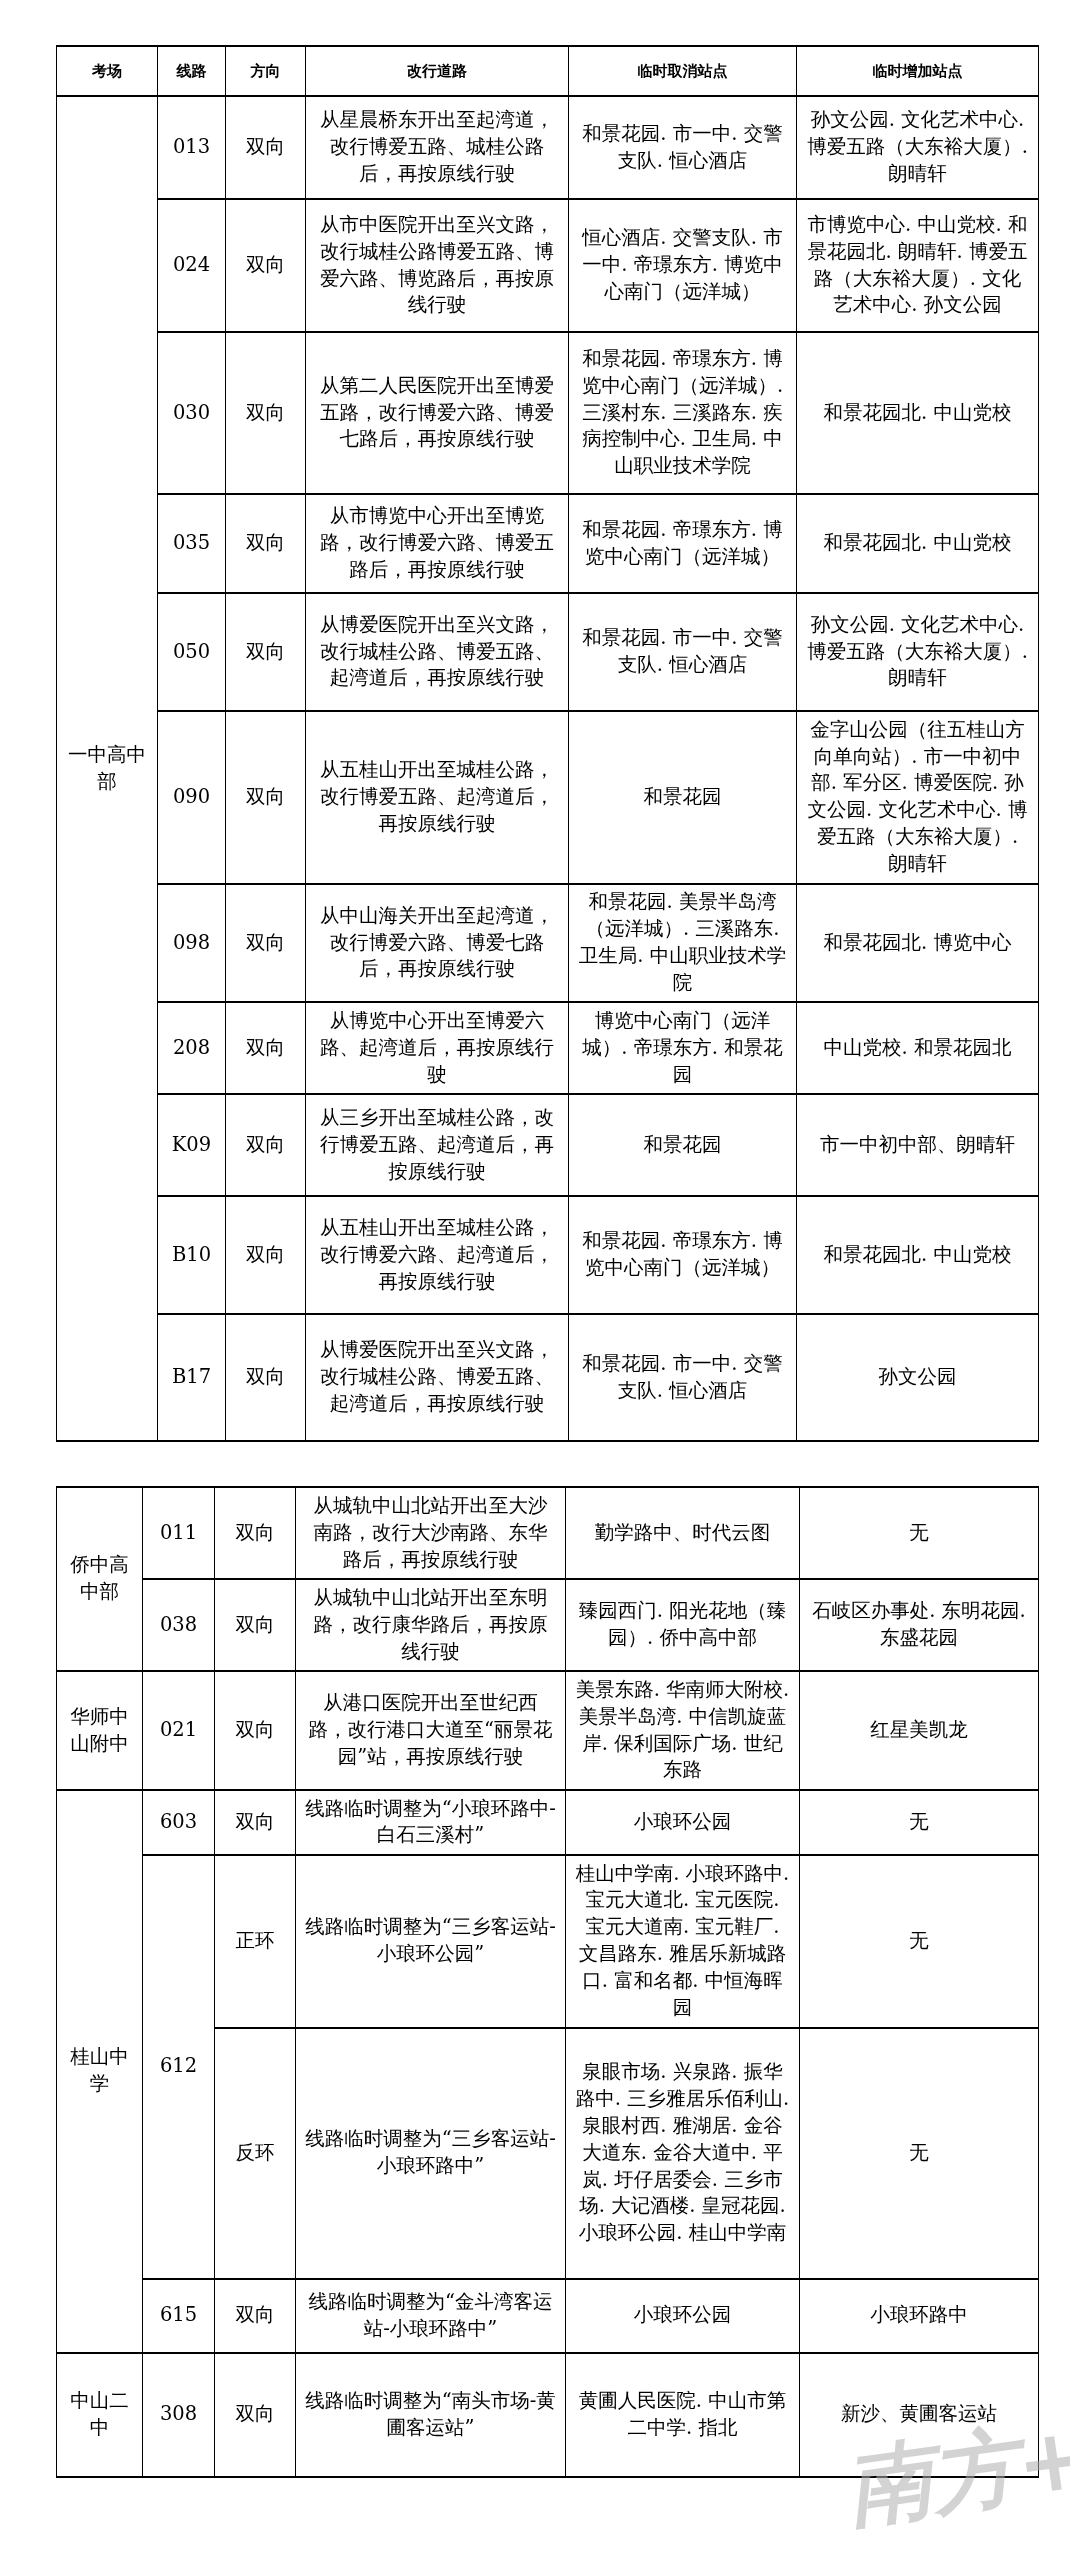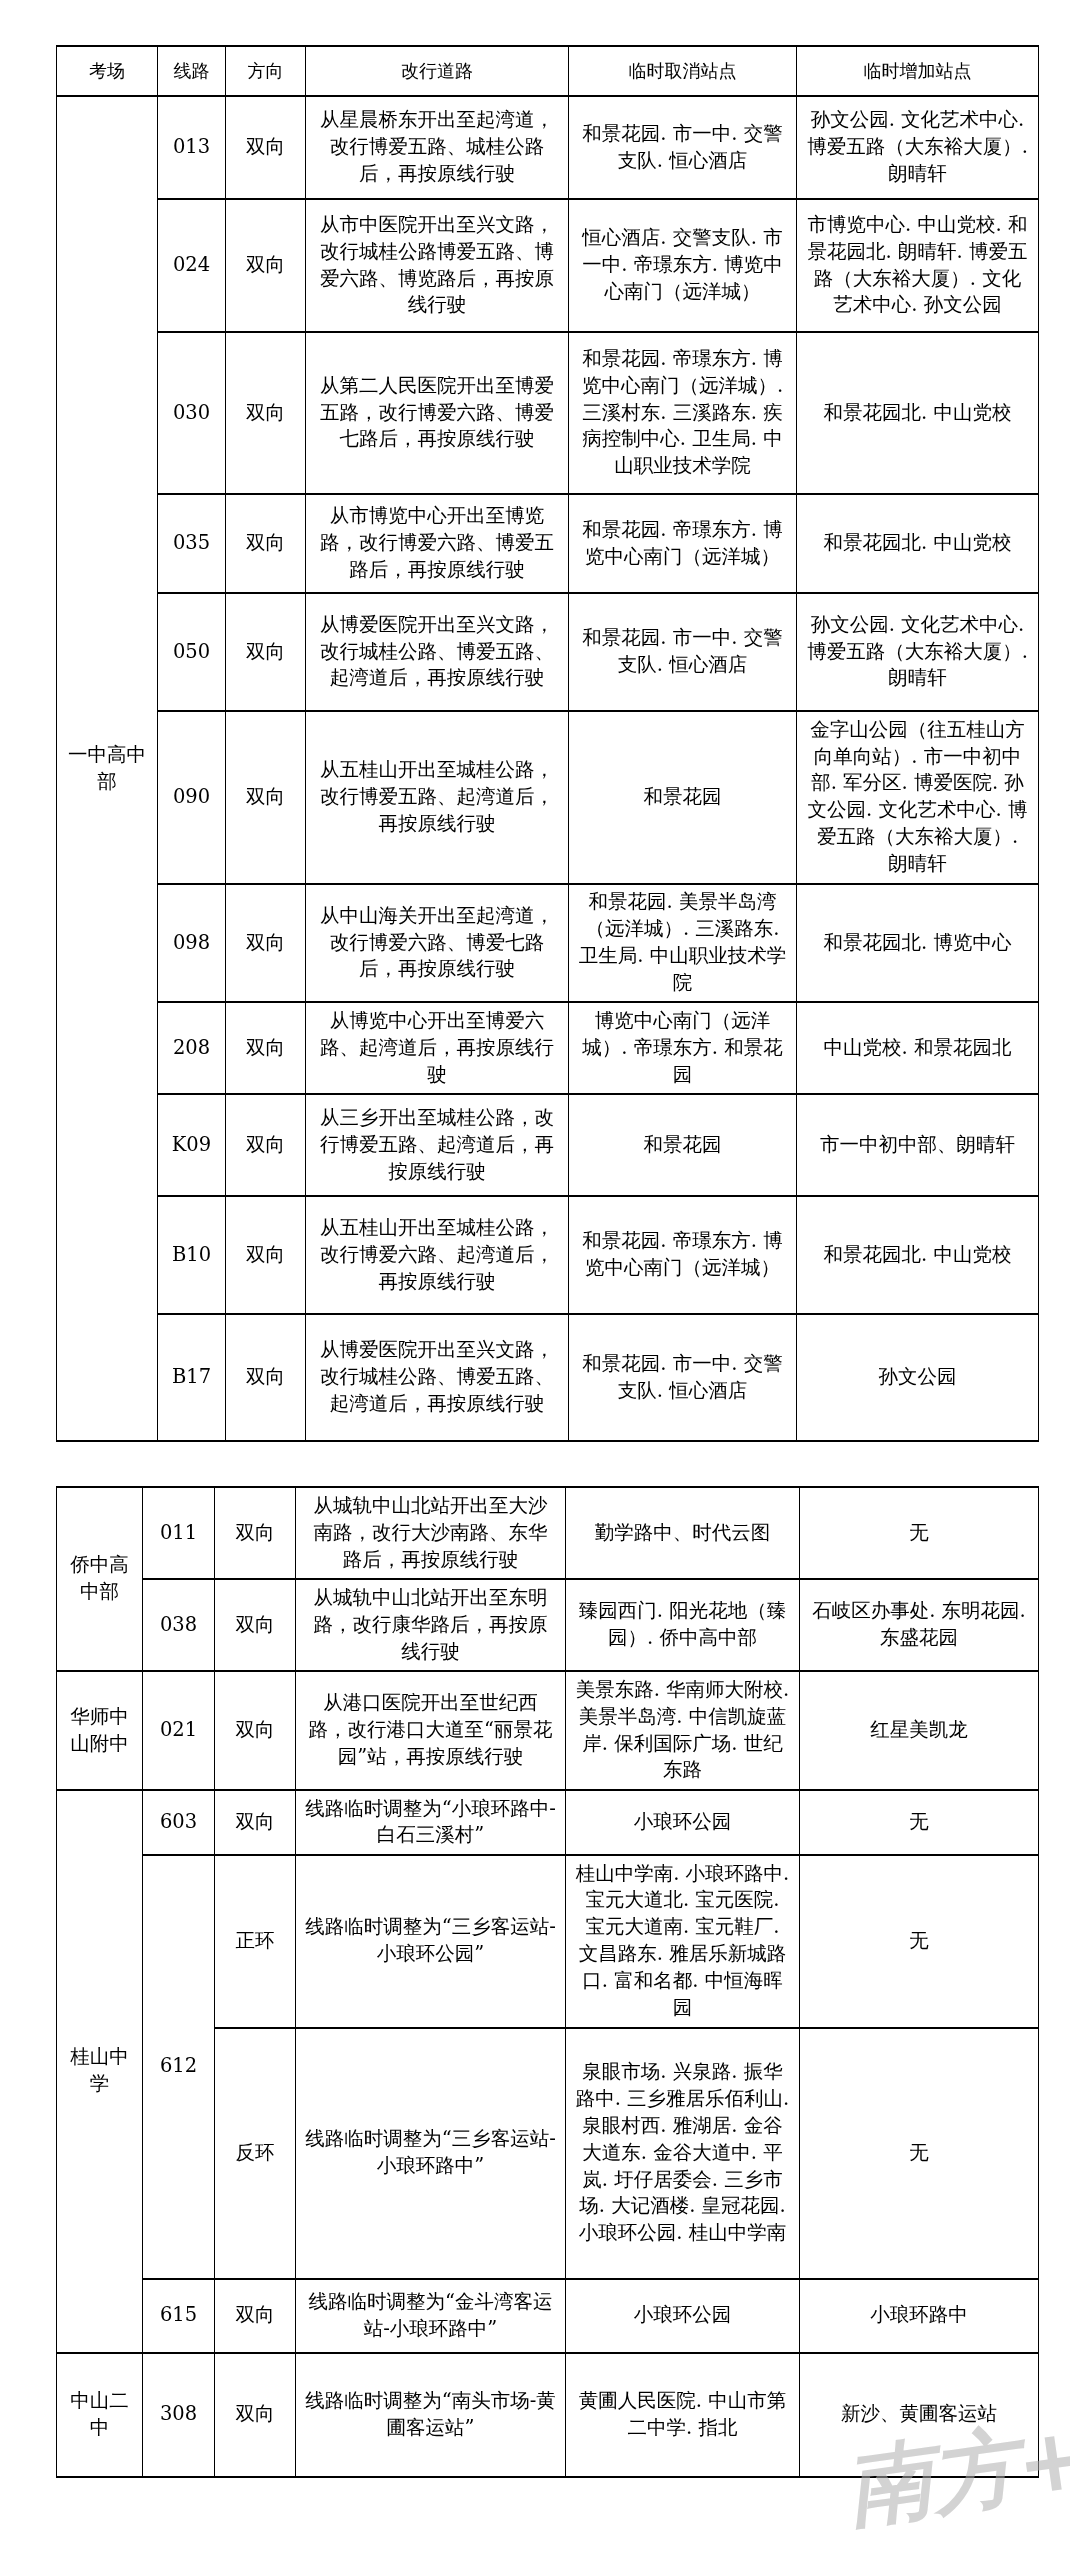--- a/index.html
+++ b/index.html
@@ -14,21 +14,21 @@
   }
   table.sched{
     border-collapse:collapse;table-layout:fixed;width:982px;margin-left:17px;
   }
   table.sched td,table.sched th{
     border:1.1px solid #000;border-top-width:2.9px;border-bottom-width:2.9px;
     text-align:center;vertical-align:middle;
     font-size:19.5px;line-height:1.38;padding:4.6px 8px;
     word-break:break-all;overflow:hidden;
   }
-  table.sched th{font-size:18px;font-weight:normal;padding:5.7px 3.4px;}
+  table.sched th{font-size:15px;font-weight:bold;padding:5.7px 3.4px;}
   .t2{margin-top:44px;}
   .watermark{
     position:absolute;right:32px;bottom:11.5px;width:189px;height:132px;
     font-size:86px;font-style:italic;font-weight:bold;
     color:rgba(175,175,175,0.55);line-height:1.0;text-align:center;
     transform:rotate(-8deg);pointer-events:none;white-space:nowrap;
   }
 </style>
 </head>
 <body>

